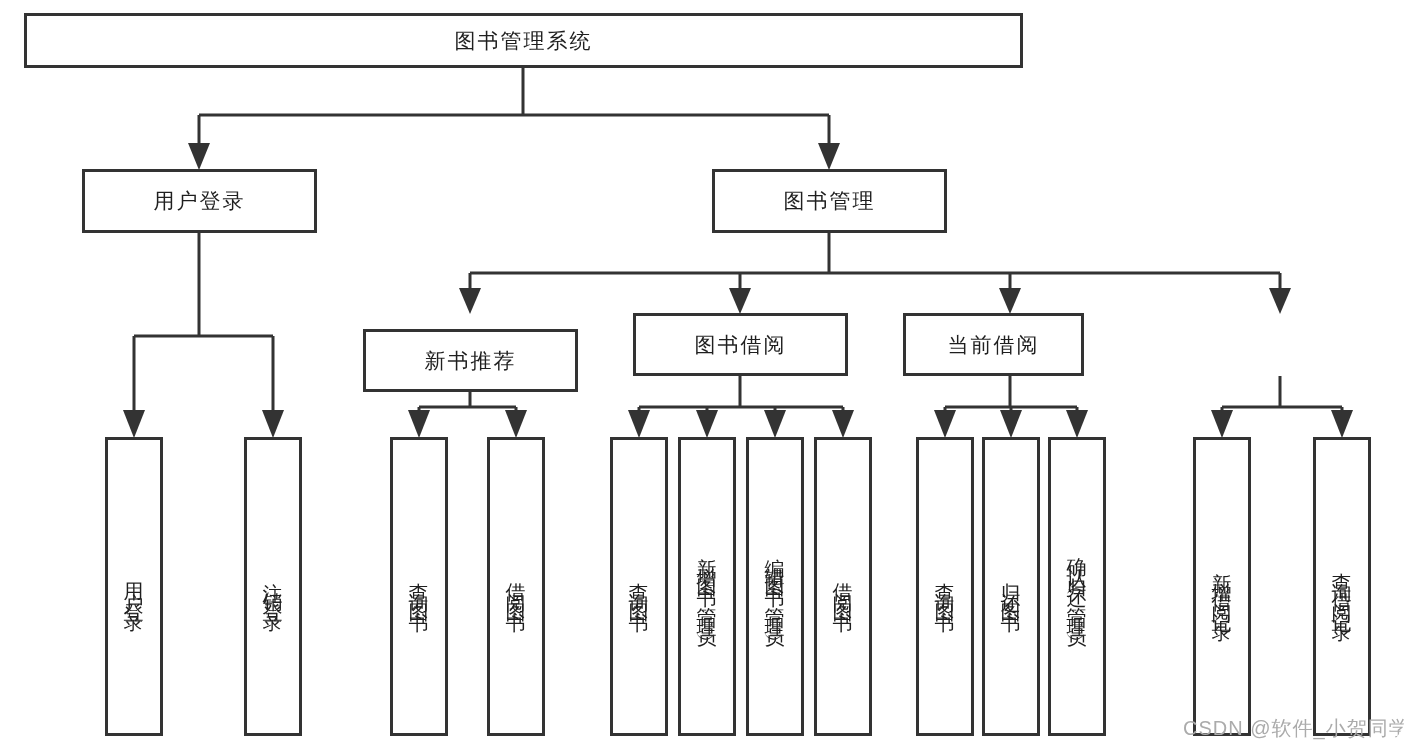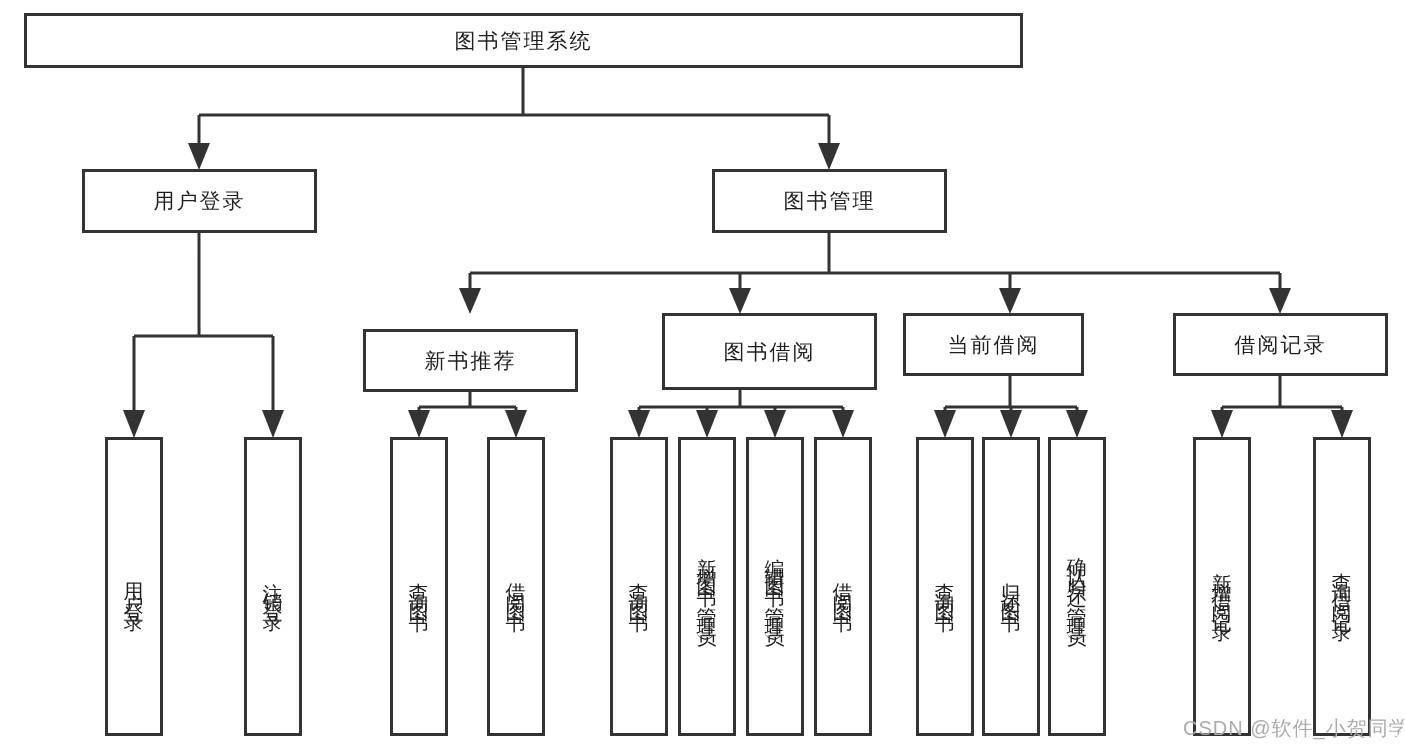--- a/index.html
+++ b/index.html
@@ -44,21 +44,21 @@
     font-size: 20px;
     line-height: 1;
     letter-spacing: 10px;
     white-space: nowrap;
   }
   
   .root-box   { left: 24px;  top: 13px;  width: 999px; height: 55px; }
   .n-login    { left: 82px;  top: 169px; width: 235px; height: 64px; }
   .n-mgmt     { left: 712px; top: 169px; width: 235px; height: 64px; }
   .n-rec      { left: 363px; top: 313px; width: 215px; height: 63px; margin-top: 16px; }
-  .n-borrow   { left: 633px; top: 313px; width: 215px; height: 77px; margin-left: 29px; }
+  .n-borrow   { left: 633px; top: 313px; width: 215px; height: 63px; }
   .n-current  { left: 903px; top: 313px; width: 181px; height: 63px; }
   .n-records  { left: 1173px;top: 313px; width: 215px; height: 63px; }
   .leaf       { top: 437px; width: 58px; height: 299px; }
   .lf-a1 { left: 105px; }
   .lf-a2 { left: 244px; }
   .lf-b1 { left: 390px; }
   .lf-b2 { left: 487px; }
   .lf-c1 { left: 610px; }
   .lf-c2 { left: 678px; }
   .lf-c3 { left: 746px; }
@@ -161,23 +161,20 @@
 
   <div class="node h-node n-rec">
     <span>新书推荐</span>
   </div>
   <div class="node h-node n-borrow">
     <span>图书借阅</span>
   </div>
   <div class="node h-node n-current">
     <span>当前借阅</span>
   </div>
-  <div class="node h-node n-records">
-    <span>借阅记录</span>
-  </div>
 
   <div class="node leaf lf-a1">
     <span>用户登录</span>
   </div>
   <div class="node leaf lf-a2">
     <span>注销登录</span>
   </div>
 
   <div class="node leaf lf-b1">
     <span>查询图书</span>

